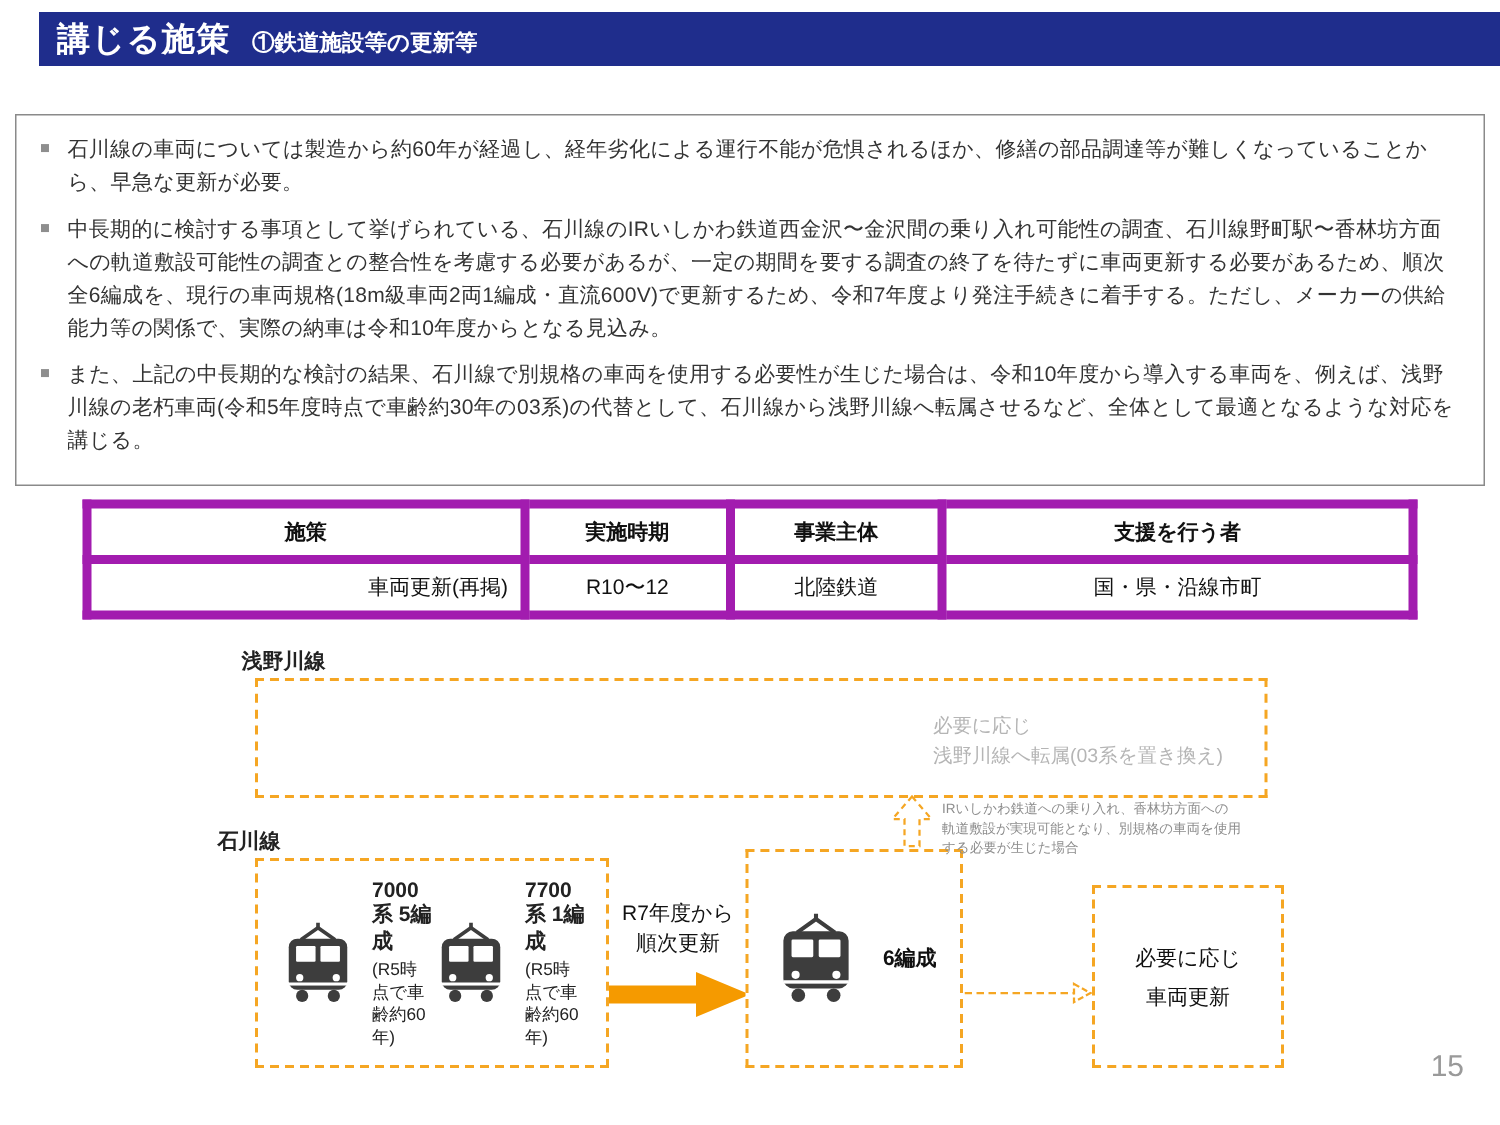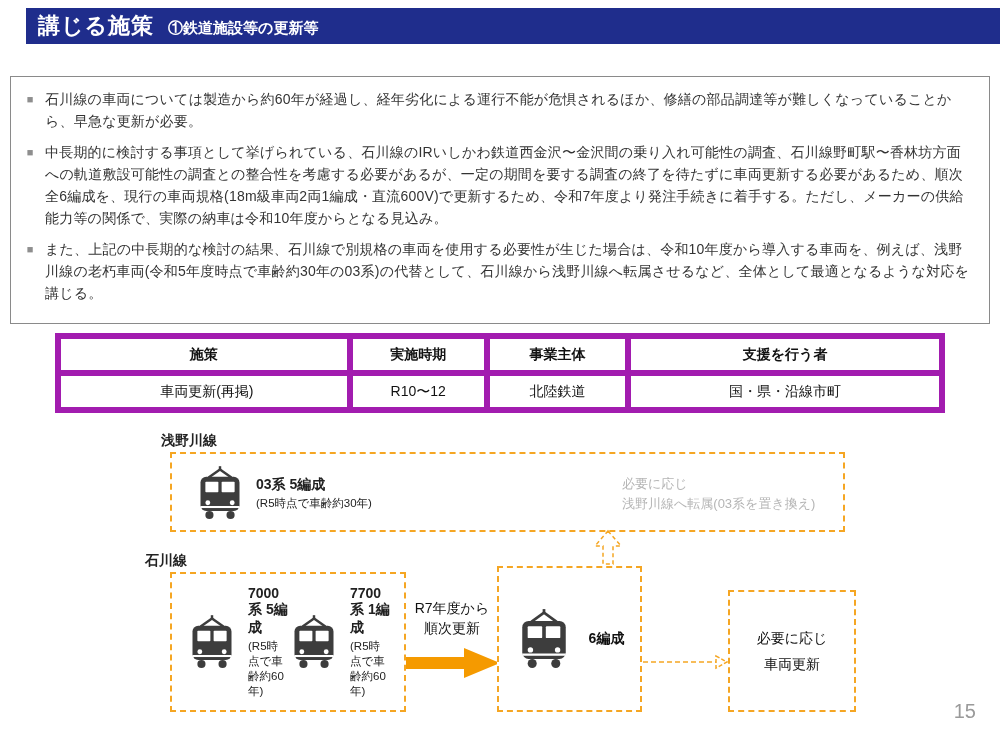--- a/index.html
+++ b/index.html
@@ -19,21 +19,21 @@
              border: 1px solid #8a8a8a; padding: 11px 14px 8px 12px; }
   .bullet { display: flex; gap: 8px; margin-bottom: 9px; }
   .bmark { color: #8e8e8e; font-size: 11px; line-height: 22px; flex: 0 0 14px; text-align: center; }
   .btext { font-size: 14px; line-height: 22px; color: #333; letter-spacing: 0.2px; }
 
   
   .measures { position: absolute; left: 55px; top: 333px; width: 890px;
               border-collapse: collapse; font-size: 14px; color: #111; }
   .measures th, .measures td { border: 6px solid #a21caf; height: 37px; text-align: center; padding: 0 8px; }
   .measures th { font-weight: bold; }
-  .measures td.left { text-align: center; padding-left: 14px; }
+  .measures td.left { text-align: right; padding-left: 14px; }
 
   
   .diagram { position: absolute; left: 0; top: 428px; width: 1000px; height: 290px; }
   .line-label { position: absolute; font-size: 14px; font-weight: bold; color: #222; }
   .asa-label { left: 161px; top: 4px; }
   .ishi-label { left: 145px; top: 124px; }
   .dashed-box { position: absolute; border: 2px dashed #f5a623; background: #fff; }
   .asa-box { left: 170px; top: 24px; width: 675px; height: 80px; }
   .ishi-box { left: 170px; top: 144px; width: 236px; height: 140px;
               display: flex; justify-content: space-around; padding: 6px 14px; }
@@ -132,29 +132,20 @@
         <td>国・県・沿線市町</td>
       </tr>
     </tbody>
   </table>
 
   <div class="diagram">
 
     <div class="line-label asa-label">浅野川線</div>
 
     <div class="dashed-box asa-box">
-      <div class="train-unit">
-        <svg class="train-icon">
-            <use href="#train-symbol"></use>
-          </svg>
-        <div class="train-text">
-          <div class="train-name">03系 5編成</div>
-          <div class="train-note">(R5時点で車齢約30年)</div>
-        </div>
-      </div>
       <div class="transfer-note">必要に応じ
 浅野川線へ転属(03系を置き換え)</div>
     </div>
 
     <div class="line-label ishi-label">石川線</div>
 
     <div class="dashed-box ishi-box">
       <div class="train-unit">
         <svg class="train-icon">
             <use href="#train-symbol"></use>
@@ -186,20 +177,21 @@
       <svg class="train-icon">
           <use href="#train-symbol"></use>
         </svg>
       <div class="fleet-count">6編成</div>
     </div>
 
     <svg class="up-arrow" width="30" height="37" viewBox="0 0 30 37">
       <path d="M15 2 L28 17 H20 V35 H10 V17 H2 Z" fill="#ffffff" stroke="#f5a623" stroke-width="1.5" stroke-dasharray="4 3"></path>
     </svg>
 
+    <div class="condition-note">IRいしかわ鉄道への乗り入れ、香林坊方面への軌道敷設が実現可能となり、別規格の車両を使用する必要が生じた場合</div>
 
     <svg class="right-arrow" width="86" height="16" viewBox="0 0 86 16">
       <line x1="0" y1="8" x2="73" y2="8" stroke="#f5a623" stroke-width="1.5" stroke-dasharray="5 3"></line>
       <path d="M73 2 L84 8 L73 14 Z" fill="none" stroke="#f5a623" stroke-width="1.5" stroke-dasharray="4 2"></path>
     </svg>
 
     <div class="dashed-box right-box">
       <div class="future-text">必要に応じ
 車両更新</div>
     </div>

